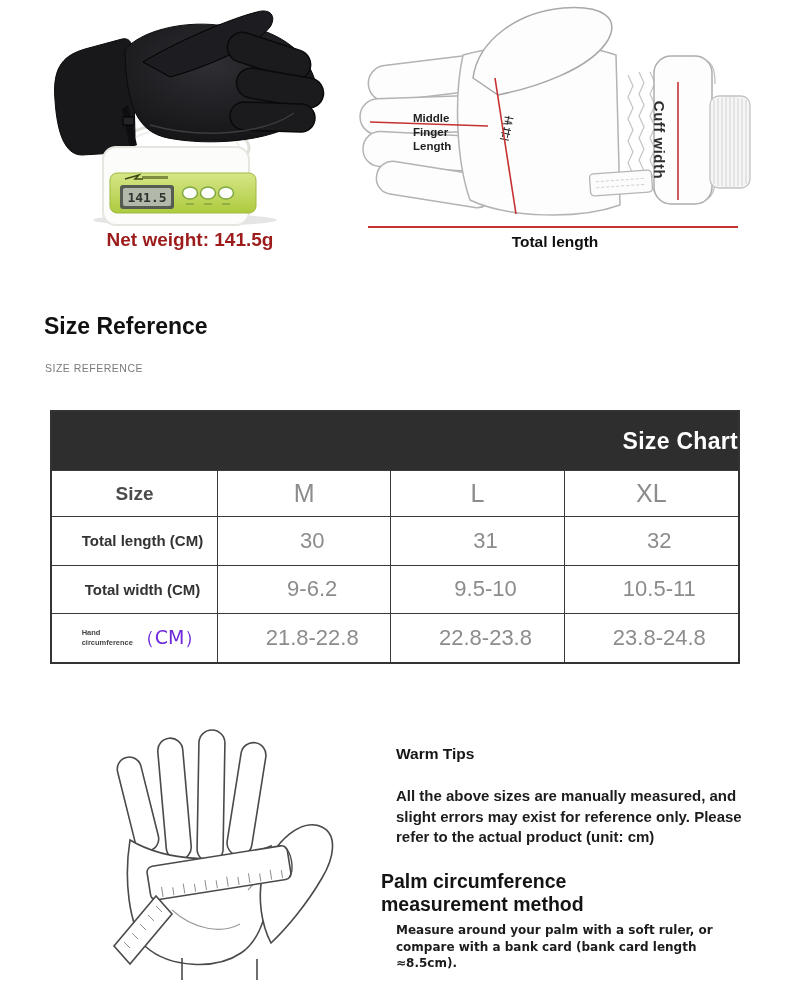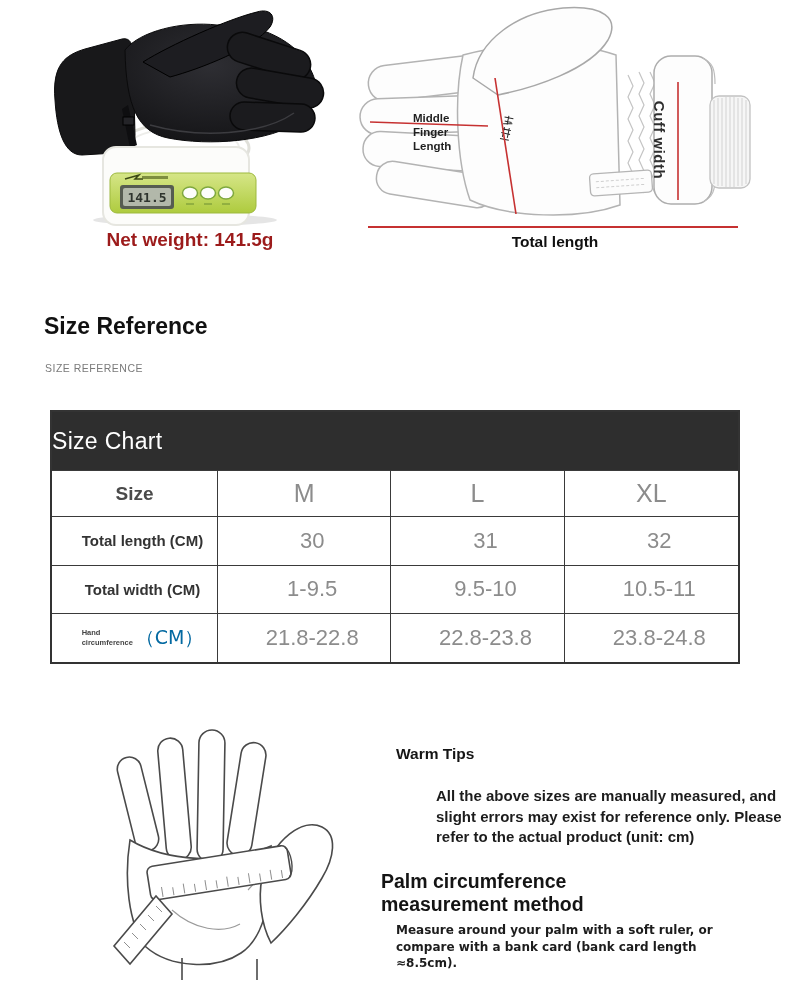--- a/index.html
+++ b/index.html
@@ -21,39 +21,39 @@
   .cuff-label{position:absolute;left:604px;top:131px;width:110px;height:18px;
     text-align:center;font-size:15px;font-weight:bold;color:#2e2e2e;
     transform:rotate(90deg);letter-spacing:.5px;}
 
   
   .sr-title{position:absolute;left:44px;top:313px;font-size:23px;font-weight:bold;color:#111;}
   .sr-sub{position:absolute;left:45px;top:362px;font-size:10.5px;color:#7a7a7a;letter-spacing:.5px;}
 
   
   .size-chart{position:absolute;left:50px;top:410px;width:690px;border:2px solid #333;box-sizing:border-box;}
-  .chart-title{height:58px;line-height:58px;background:#2e2e2e;color:#fff;text-align:left;
-    font-size:23px;font-weight:normal;letter-spacing:.3px;}
+  .chart-title{height:58px;line-height:58px;background:#2e2e2e;color:#fff;text-align:right;
+    font-size:23px;font-weight:bold;letter-spacing:.3px;}
   .chart-grid{display:grid;grid-template-columns:166px 1fr 1fr 1fr;}
   .cell{display:flex;align-items:center;justify-content:center;box-sizing:border-box;
     border-top:1.5px solid #3a3a3a;border-right:1.5px solid #3a3a3a;background:#fff;}
   .cell.last{border-right:none;}
   .r1{height:46px;} .r2,.r3,.r4{height:48.5px;padding-left:16px;}
   .hdr-size{font-size:19px;font-weight:bold;color:#4a4a4a;}
   .hdr-sz{font-size:25px;color:#8c8c8c;}
   .row-label{font-size:15px;font-weight:bold;color:#333;}
   .val{font-size:22px;color:#8c8c8c;}
   .tiny-label{font-size:7.5px;font-weight:bold;color:#444;width:54px;line-height:1.25;}
-  .cm-suffix{font-size:19px;color:#0369a1;font-family:"DejaVu Sans", sans-serif;}
+  .cm-suffix{font-size:19px;color:#6d28d9;font-family:"DejaVu Sans", sans-serif;}
 
   
   .hand-wrap{position:absolute;left:110px;top:728px;width:235px;height:265px;}
   .warm-title{position:absolute;left:396px;top:745px;font-size:15.5px;font-weight:bold;color:#151515;}
   .warm-body{position:absolute;left:396px;top:786px;width:352px;font-size:15px;font-weight:bold;
-    color:#1c1c1c;line-height:1.38;margin-left:40px;}
+    color:#1c1c1c;line-height:1.38;}
   .method-title{position:absolute;left:381px;top:870px;width:260px;font-size:19.5px;font-weight:bold;
     color:#141414;line-height:1.2;}
   .method-body{position:absolute;left:396px;top:922px;width:340px;font-size:12px;font-weight:bold;
     color:#1c1c1c;line-height:1.38;font-family:"DejaVu Sans","Liberation Sans",sans-serif;}
 </style>
 </head>
 <body>
 
 <div class="page">
 
@@ -193,21 +193,21 @@
       <div class="cell r1 hdr-sz">M</div>
       <div class="cell r1 hdr-sz">L</div>
       <div class="cell r1 hdr-sz last">XL</div>
 
       <div class="cell r2 row-label">Total length (CM)</div>
       <div class="cell r2 val">30</div>
       <div class="cell r2 val">31</div>
       <div class="cell r2 val last">32</div>
 
       <div class="cell r3 row-label">Total width (CM)</div>
-      <div class="cell r3 val">1-9.5</div>
+      <div class="cell r3 val">9-6.2</div>
       <div class="cell r3 val">9.5-10</div>
       <div class="cell r3 val last">10.5-11</div>
 
       <div class="cell r4">
         <span class="tiny-label">Hand circumference</span>
         <span class="cm-suffix">（CM）</span>
       </div>
       <div class="cell r4 val">21.8-22.8</div>
       <div class="cell r4 val">22.8-23.8</div>
       <div class="cell r4 val last">23.8-24.8</div>

